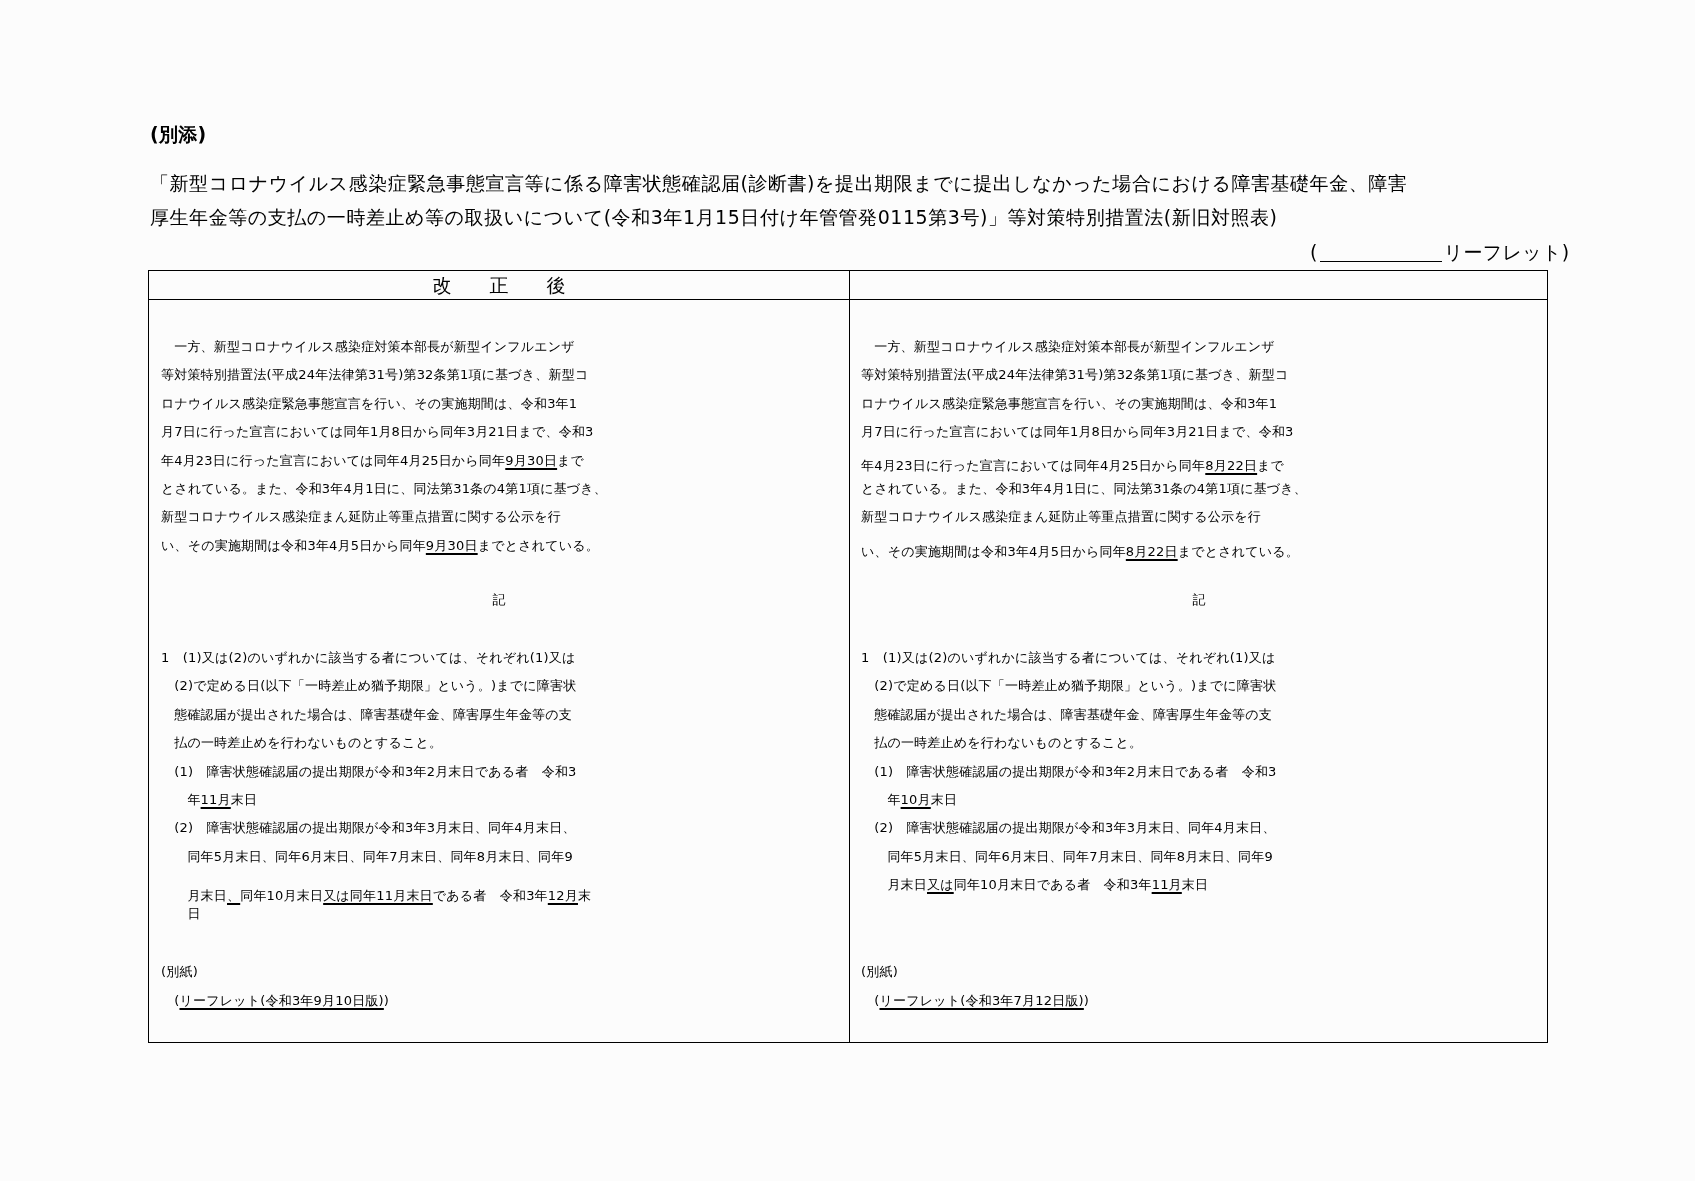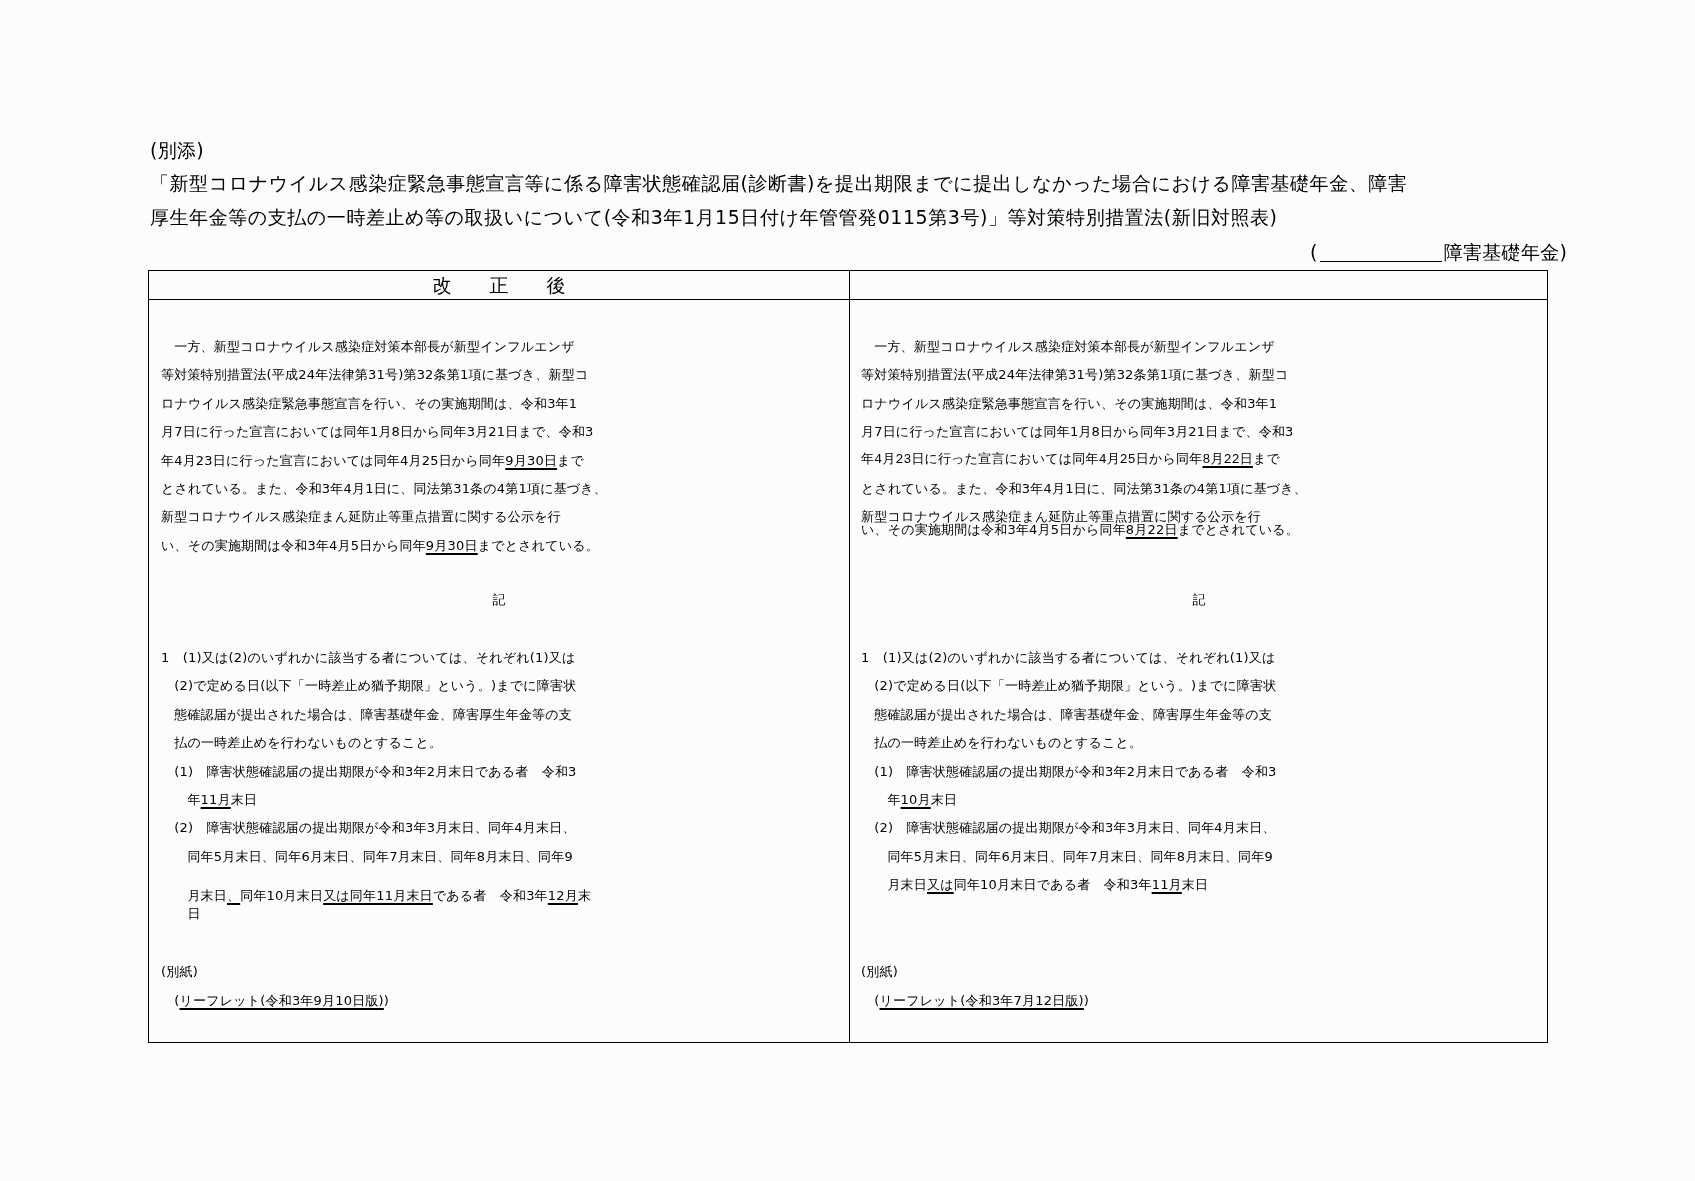--- a/index.html
+++ b/index.html
@@ -17,25 +17,25 @@
   .col-right { left:700px; }
   .col-head { position:absolute; top:3px; left:0; width:700px; text-align:center;
               font-size:19px; line-height:22px; letter-spacing:38px; text-indent:38px; }
   .line { position:absolute; left:12px; font-size:13px; line-height:22px; white-space:nowrap; letter-spacing:0.2px; }
   .center { left:0; width:700px; text-align:center; }
   .blank-underline { display:inline-block; width:122px; border-bottom:1.5px solid #000; height:18px; vertical-align:bottom; margin:0 2px; }
 </style>
 </head>
 <body>
 
-<div class="abs t" style="left:150px;top:140px;">(別添)</div>
+<div class="abs t" style="left:150px;top:124px;font-weight:bold;">(別添)</div>
 <div class="abs t" style="left:150px;top:173px;letter-spacing:0.55px;">「新型コロナウイルス感染症緊急事態宣言等に係る障害状態確認届(診断書)を提出期限までに提出しなかった場合における障害基礎年金、障害</div>
 <div class="abs t" style="left:150px;top:207px;letter-spacing:0.55px;">厚生年金等の支払の一時差止め等の取扱いについて(令和3年1月15日付け年管管発0115第3号)」等対策特別措置法(新旧対照表)</div>
 <div class="abs t" style="left:1310px;top:242px;">
-  <span>(</span><span class="blank-underline"></span><span>障害基礎年金)</span>
+  <span>(</span><span class="blank-underline"></span><span>リーフレット)</span>
 </div>
 
 <div id="table">
   <div id="hdr-line"></div>
   <div id="mid-line"></div>
 
   <div class="col col-left">
     <div class="col-head">改正後</div>
     <div>
         <div class="line" style="top: 65px;"><span>　一方、新型コロナウイルス感染症対策本部長が新型インフルエンザ</span></div>
@@ -65,24 +65,24 @@
         <div class="line" style="top: 719px;"><span>　(</span><span class="u">リーフレット(令和3年9月10日版)</span><span>)</span></div>
       </div>
   </div>
 
   <div class="col col-right">
     <div>
         <div class="line" style="top: 65px;"><span>　一方、新型コロナウイルス感染症対策本部長が新型インフルエンザ</span></div>
         <div class="line" style="top: 93.4px;"><span>等対策特別措置法(平成24年法律第31号)第32条第1項に基づき、新型コ</span></div>
         <div class="line" style="top: 121.8px;"><span>ロナウイルス感染症緊急事態宣言を行い、その実施期間は、令和3年1</span></div>
         <div class="line" style="top: 150.2px;"><span>月7日に行った宣言においては同年1月8日から同年3月21日まで、令和3</span></div>
-        <div class="line" style="top: 178px; font-family: Liberation Mono, monospace;"><span>年4月23日に行った宣言においては同年4月25日から同年</span><span class="u">8月22日</span><span>まで</span></div>
+        <div class="line" style="top: 184px;"><span>年4月23日に行った宣言においては同年4月25日から同年</span><span class="u">8月22日</span><span>まで</span></div>
         <div class="line" style="top: 207px;"><span>とされている。また、令和3年4月1日に、同法第31条の4第1項に基づき、</span></div>
         <div class="line" style="top: 235.4px;"><span>新型コロナウイルス感染症まん延防止等重点措置に関する公示を行</span></div>
-        <div class="line" style="top: 248px; text-align: right;"><span>い、その実施期間は令和3年4月5日から同年</span><span class="u">8月22日</span><span>までとされている。</span></div>
+        <div class="line" style="top: 270px; text-align: right;"><span>い、その実施期間は令和3年4月5日から同年</span><span class="u">8月22日</span><span>までとされている。</span></div>
       </div>
     <div class="line center" style="top:318px;">記</div>
     <div>
         <div class="line" style="top: 376px;"><span>1　(1)又は(2)のいずれかに該当する者については、それぞれ(1)又は</span></div>
         <div class="line" style="top: 404.4px;"><span>　(2)で定める日(以下「一時差止め猶予期限」という。)までに障害状</span></div>
         <div class="line" style="top: 432.8px;"><span>　態確認届が提出された場合は、障害基礎年金、障害厚生年金等の支</span></div>
         <div class="line" style="top: 461.2px;"><span>　払の一時差止めを行わないものとすること。</span></div>
         <div class="line" style="top: 489.6px;"><span>　(1)　障害状態確認届の提出期限が令和3年2月末日である者　令和3</span></div>
         <div class="line" style="top: 518px;"><span>　　年</span><span class="u">10月</span><span>末日</span></div>
         <div class="line" style="top: 546.4px;"><span>　(2)　障害状態確認届の提出期限が令和3年3月末日、同年4月末日、</span></div>

